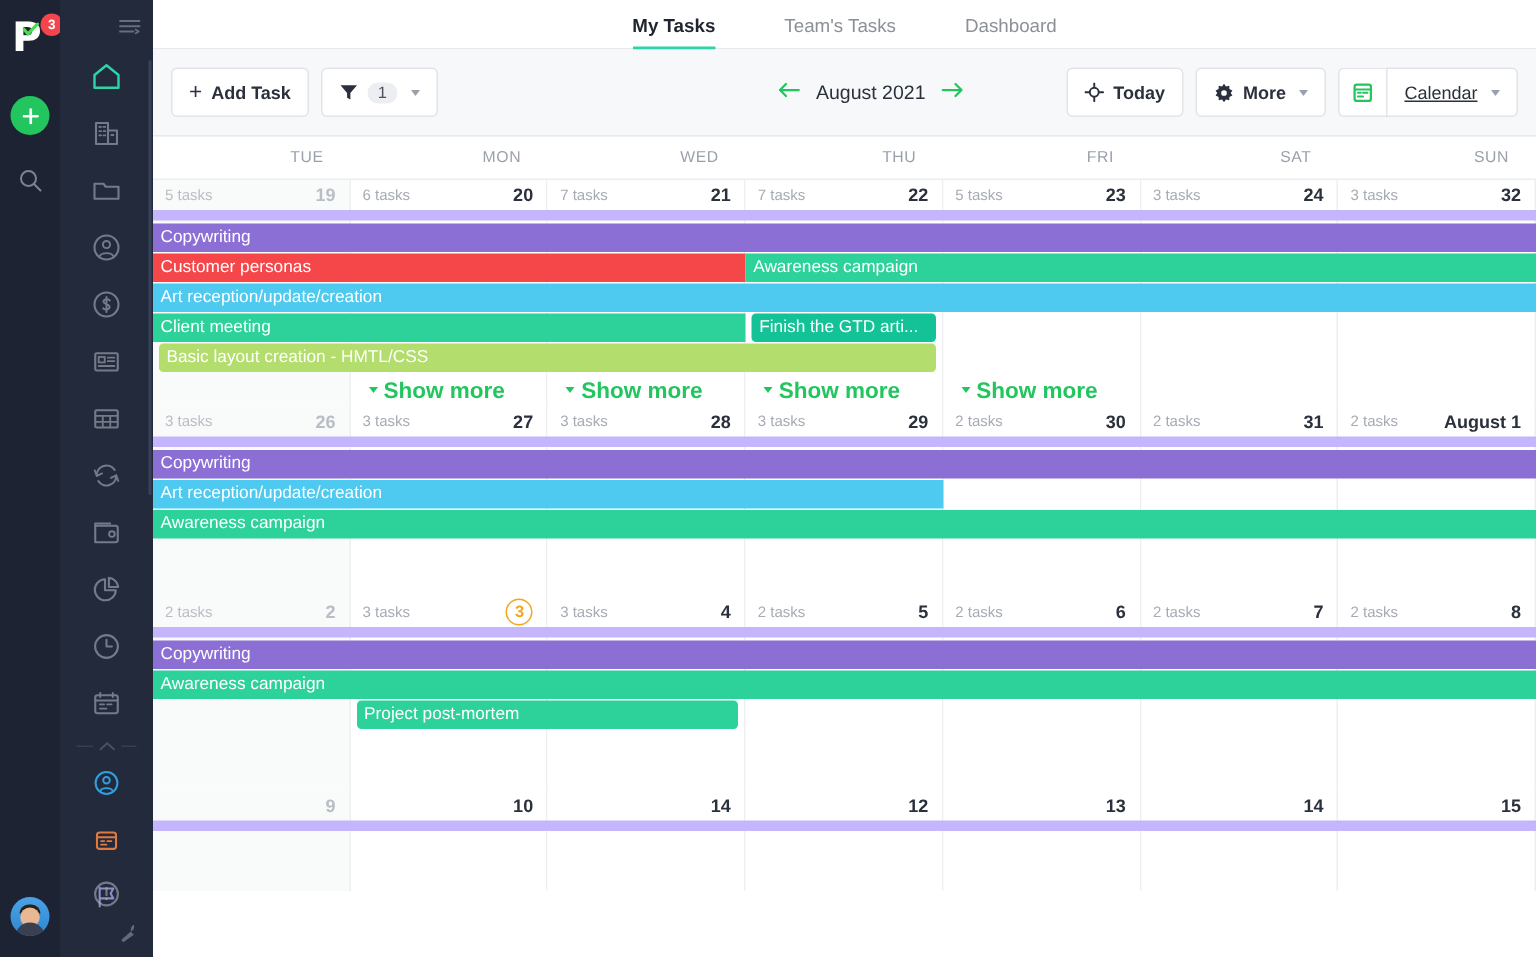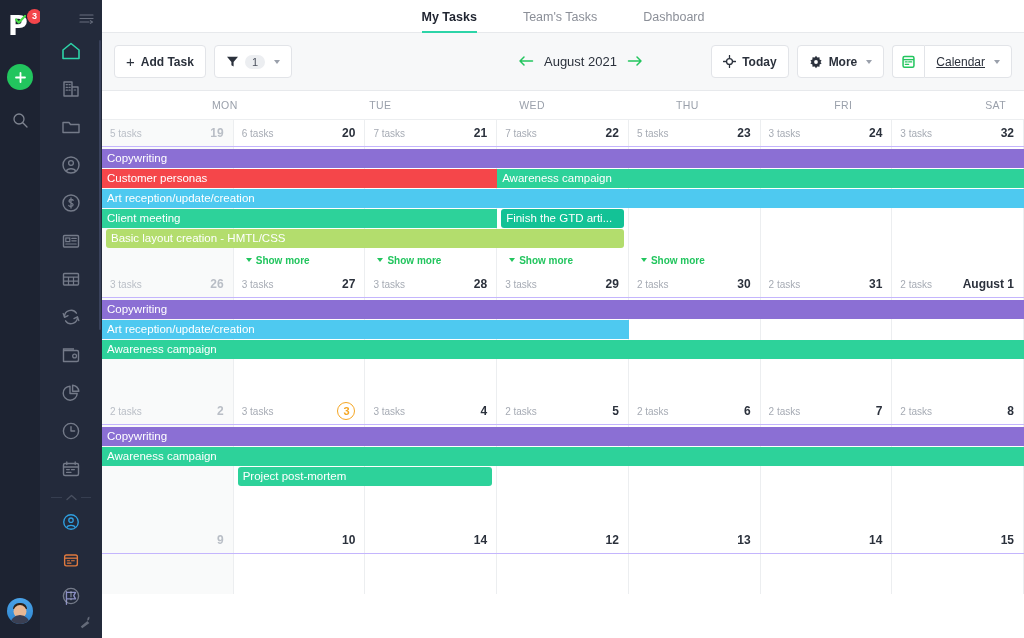--- a/index.html
+++ b/index.html
@@ -142,21 +142,21 @@
   .week-grid {
     display: flex; position: absolute; inset: 0; z-index: 0;
   }
   .daycell {
     flex: 1 1 0; min-width: 0; border-right: 1px solid #eceef0;
     background: #fff;
   }
   .daycell.past { background: #f9fafa; }
   .daynum-row {
     height: 27px; display: flex; position: relative; z-index: 2;
-    border-bottom: 1px solid #c4b5fd;
+    border-bottom: 7px solid #c4b5fd;
   }
   .daynum {
     flex: 1 1 0; min-width: 0; display: flex; align-items: center;
     justify-content: space-between; padding: 0 10px 0 8px; font-size: 10.5px;
   }
   .daynum .tasks { color: #a6abb4; font-size: 10px; }
   .daynum .num { font-size: 12px; font-weight: bold; color: #2b313c; }
   .daynum.past .num { color: #b9bec6; font-weight: bold; }
   .daynum.past .tasks { color: #b9bec6; }
   .daynum .num.today {
@@ -172,21 +172,21 @@
   }
   .bar.rounded { border-radius: 3px; }
   .showmore-row {
     position: relative; z-index: 2; display: flex; height: 22px;
   }
   .showmore-cell {
     flex: 1 1 0; min-width: 0; display: flex; align-items: center;
     padding-left: 12px; gap: 4px;
   }
   .showmore {
-    color: #22c55e; font-size: 10px; font-weight: bold;
+    color: #22c55e; font-size: 15px; font-weight: bold;
     display: inline-flex; align-items: center; gap: 4px;
   }
   .chev-sm {
     width: 0; height: 0; border-left: 3.5px solid transparent;
     border-right: 3.5px solid transparent; border-top: 4px solid #22c55e;
   }
 </style>
 </head>
 <body>
 
@@ -416,26 +416,27 @@
           <div class="btn text-part">
             <span class="btn-label" style="font-weight:normal">Calendar</span>
             <span class="caret"></span>
           </div>
         </div>
       </div>
     </div>
 
     <div class="cal">
       <div class="dow-row" id="dow-row">
+          <div class="dow">TUE</div>
           <div class="dow">MON</div>
-          <div class="dow">TUE</div>
           <div class="dow">WED</div>
           <div class="dow">THU</div>
           <div class="dow">FRI</div>
           <div class="dow">SAT</div>
+          <div class="dow">SUN</div>
         </div>
       <div id="weeks">
           <div class="week">
             <div class="week-grid">
               <div class="daycell past"></div>
               <div class="daycell"></div>
               <div class="daycell"></div>
               <div class="daycell"></div>
               <div class="daycell"></div>
               <div class="daycell"></div>

